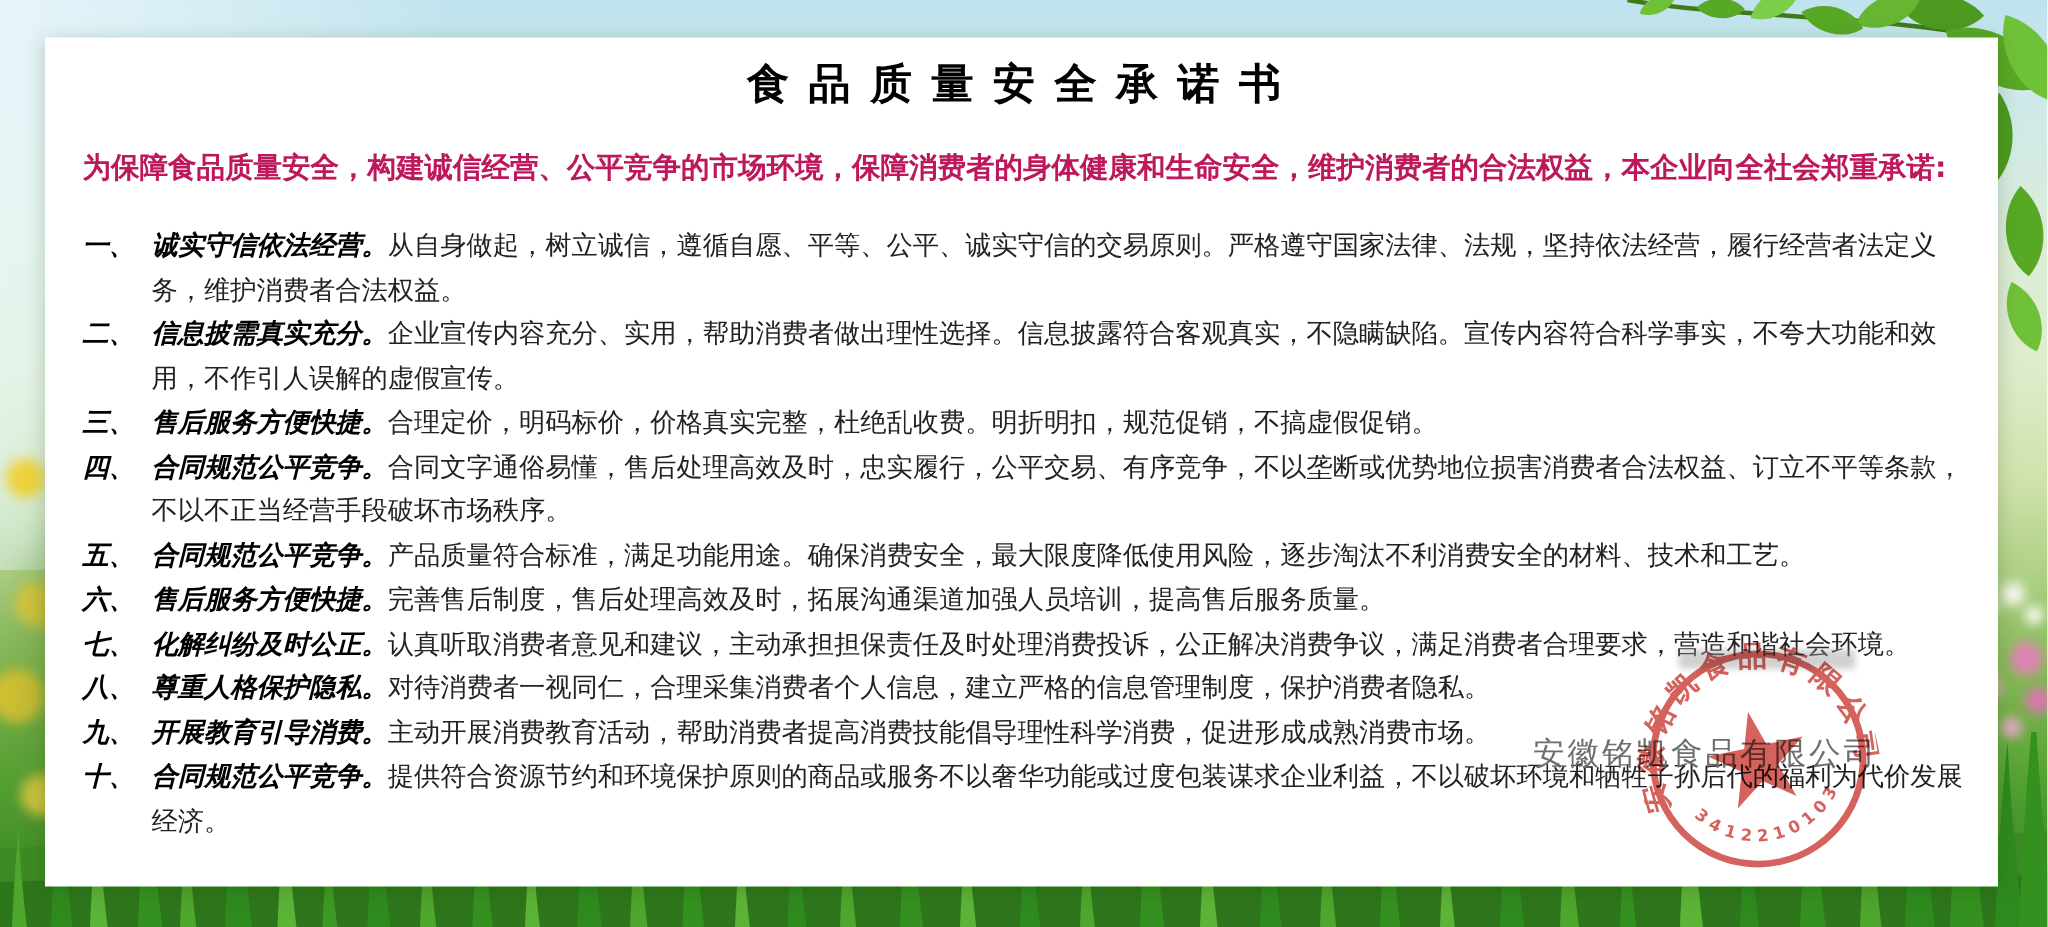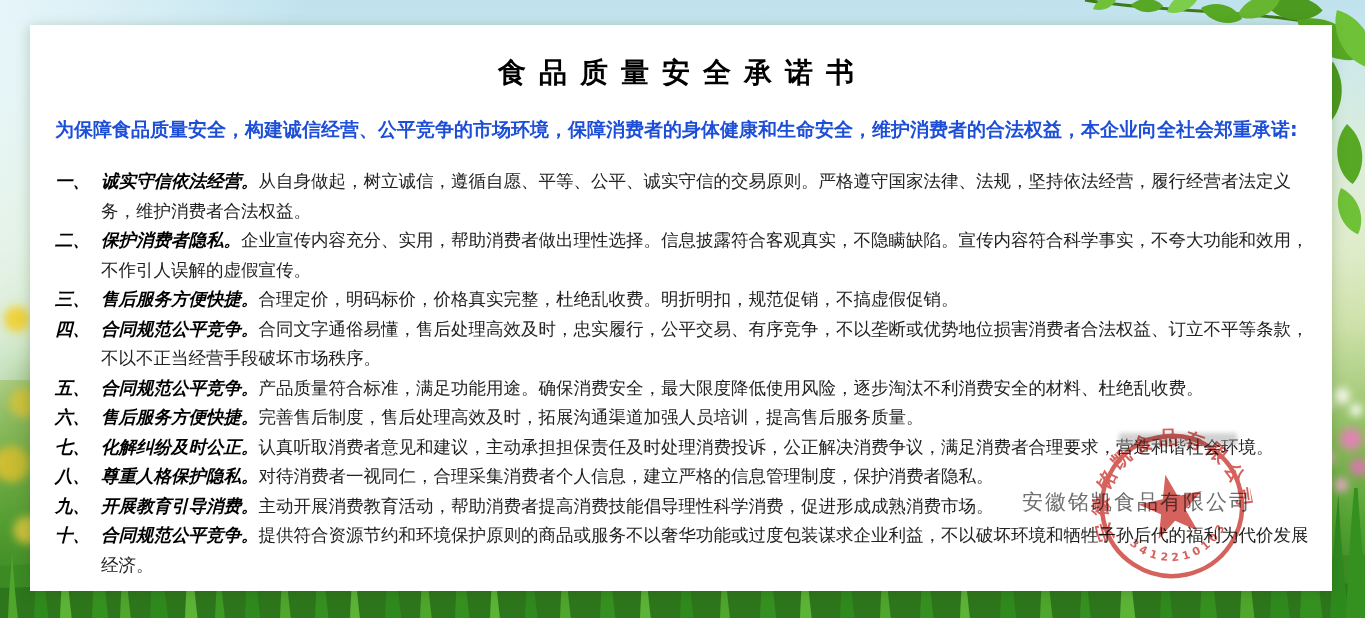--- a/index.html
+++ b/index.html
@@ -14,28 +14,28 @@
   .rays{position:absolute;left:0;top:0;width:620px;height:380px;pointer-events:none;
     background:
       linear-gradient(118deg, rgba(255,255,255,.55) 0%, rgba(255,255,255,0) 38%),
       linear-gradient(100deg, rgba(210,240,250,.45) 4%, rgba(255,255,255,0) 46%);}
   
   .fl{position:absolute;border-radius:50%;filter:blur(4px);}
   
   .card{
     position:absolute; left:30px; top:25px; width:1302px; height:566px;
     background:#ffffff; box-shadow:0 2px 12px rgba(40,70,20,.25);
-    z-index:5; padding:17px 22px 0 25px; box-sizing:border-box; color:#1c1c1c;
+    z-index:5; padding:0 22px 0 25px; box-sizing:border-box; color:#1c1c1c;
   }
   .doc-title{
     margin:12px 0 0 0; text-align:center; font-size:28px; font-weight:900;
     letter-spacing:13px; color:#000;
   }
   .doc-intro{
-    margin:24px 0 0 0; font-size:19px; font-weight:bold; line-height:27px; color:#1d4ed8;
+    margin:24px 0 0 0; font-size:19px; font-weight:bold; line-height:27px; color:#be185d;
   }
   .promise-list{
     list-style:none; margin:24px 0 0 0; padding:0;
     font-size:17.5px; line-height:29.5px; color:#222;
   }
   .promise-item{display:flex;}
   .promise-item .num{
     flex:0 0 46px; font-weight:bold; font-style:italic; color:#000;
   }
   .promise-item .txt{flex:1;}
@@ -167,33 +167,33 @@
 
     <p class="doc-intro">为保障食品质量安全，构建诚信经营、公平竞争的市场环境，保障消费者的身体健康和生命安全，维护消费者的合法权益，本企业向全社会郑重承诺:</p>
 
     <ol class="promise-list">
       <li class="promise-item">
         <span class="num">一、</span>
         <span class="txt"><b class="hd">诚实守信依法经营。</b><span class="bd">从自身做起，树立诚信，遵循自愿、平等、公平、诚实守信的交易原则。严格遵守国家法律、法规，坚持依法经营，履行经营者法定义务，维护消费者合法权益。</span></span>
       </li>
       <li class="promise-item">
         <span class="num">二、</span>
-        <span class="txt"><b class="hd">保护消费者隐私。</b><span class="bd">企业宣传内容充分、实用，帮助消费者做出理性选择。信息披露符合客观真实，不隐瞒缺陷。宣传内容符合科学事实，不夸大功能和效用，不作引人误解的虚假宣传。</span></span>
+        <span class="txt"><b class="hd">信息披需真实充分。</b><span class="bd">企业宣传内容充分、实用，帮助消费者做出理性选择。信息披露符合客观真实，不隐瞒缺陷。宣传内容符合科学事实，不夸大功能和效用，不作引人误解的虚假宣传。</span></span>
       </li>
       <li class="promise-item">
         <span class="num">三、</span>
         <span class="txt"><b class="hd">售后服务方便快捷。</b><span class="bd">合理定价，明码标价，价格真实完整，杜绝乱收费。明折明扣，规范促销，不搞虚假促销。</span></span>
       </li>
       <li class="promise-item">
         <span class="num">四、</span>
         <span class="txt"><b class="hd">合同规范公平竞争。</b><span class="bd">合同文字通俗易懂，售后处理高效及时，忠实履行，公平交易、有序竞争，不以垄断或优势地位损害消费者合法权益、订立不平等条款，不以不正当经营手段破坏市场秩序。</span></span>
       </li>
       <li class="promise-item">
         <span class="num">五、</span>
-        <span class="txt"><b class="hd">合同规范公平竞争。</b><span class="bd">产品质量符合标准，满足功能用途。确保消费安全，最大限度降低使用风险，逐步淘汰不利消费安全的材料、杜绝乱收费。</span></span>
+        <span class="txt"><b class="hd">合同规范公平竞争。</b><span class="bd">产品质量符合标准，满足功能用途。确保消费安全，最大限度降低使用风险，逐步淘汰不利消费安全的材料、技术和工艺。</span></span>
       </li>
       <li class="promise-item">
         <span class="num">六、</span>
         <span class="txt"><b class="hd">售后服务方便快捷。</b><span class="bd">完善售后制度，售后处理高效及时，拓展沟通渠道加强人员培训，提高售后服务质量。</span></span>
       </li>
       <li class="promise-item">
         <span class="num">七、</span>
         <span class="txt"><b class="hd">化解纠纷及时公正。</b><span class="bd">认真听取消费者意见和建议，主动承担担保责任及时处理消费投诉，公正解决消费争议，满足消费者合理要求，营造和谐社会环境。</span></span>
       </li>
       <li class="promise-item">

